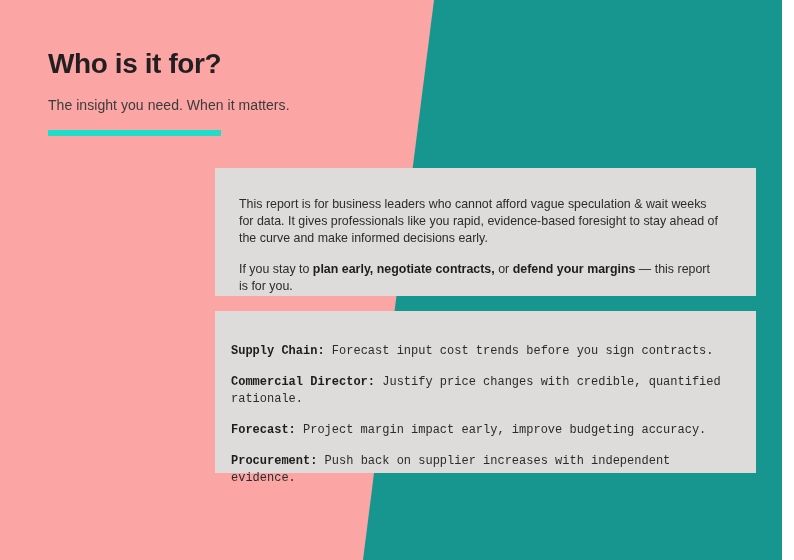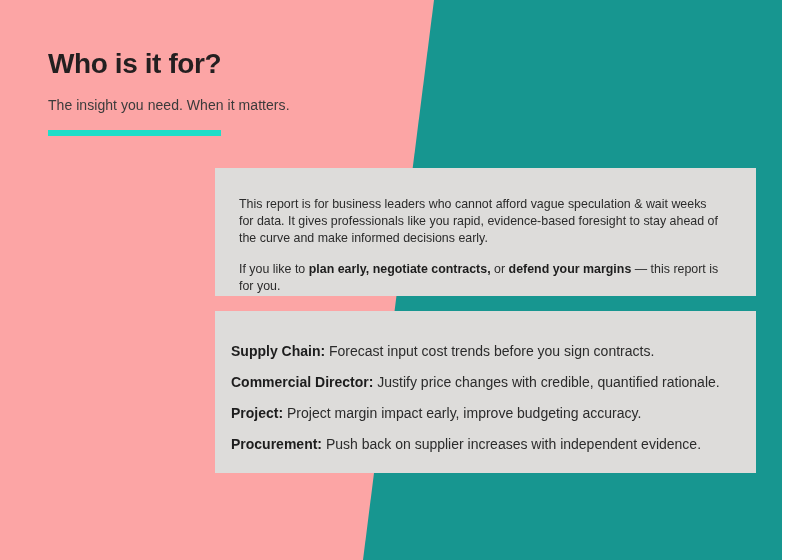--- a/index.html
+++ b/index.html
@@ -109,23 +109,24 @@
 
   #usecases-card .lead {
     margin: 0 0 0 0;
     font-size: 12.4px;
     line-height: 17px;
     font-weight: bold;
     color: #1d1d1d;
   }
   .role-line {
     margin: 14px 0 0 0;
-    font-size: 14px;
+    font-size: 12px;
     line-height: 17px;
     color: #2b2b2b;
+    font-family: Liberation Mono, monospace;
   }
   .role-line .role-name {
     font-weight: bold;
     color: #1d1d1d;
   }
 </style>
 </head>
 <body>
 
 <div id="slide">
@@ -134,23 +135,23 @@
 
   <div id="header">
     <h1 id="page-title">Who is it for?</h1>
     <p id="page-subtitle">The insight you need. When it matters.</p>
   </div>
 
   <div id="accent-bar"></div>
 
   <div id="intro-card" class="card">
     <p class="body-text">This report is for business leaders who cannot afford vague speculation &amp; wait weeks for data. It gives professionals like you rapid, evidence-based foresight to stay ahead of the curve and make informed decisions early.</p>
-    <p class="body-text"><span>If you like to </span><b>plan early, negotiate contracts,</b><span> or </span><b>defend your margins</b><span> — this report is for you.</span></p>
+    <p class="body-text"><span>If you stay to </span><b>plan early, negotiate contracts,</b><span> or </span><b>defend your margins</b><span> — this report is for you.</span></p>
   </div>
 
   <div id="usecases-card" class="card">
     <p class="role-line"><span class="role-name">Supply Chain:</span><span> Forecast input cost trends before you sign contracts.</span></p>
     <p class="role-line"><span class="role-name">Commercial Director:</span><span> Justify price changes with credible, quantified rationale.</span></p>
-    <p class="role-line"><span class="role-name">Project:</span><span> Project margin impact early, improve budgeting accuracy.</span></p>
+    <p class="role-line"><span class="role-name">Forecast:</span><span> Project margin impact early, improve budgeting accuracy.</span></p>
     <p class="role-line"><span class="role-name">Procurement:</span><span> Push back on supplier increases with independent evidence.</span></p>
   </div>
 
 </div>
 
 </body></html>

